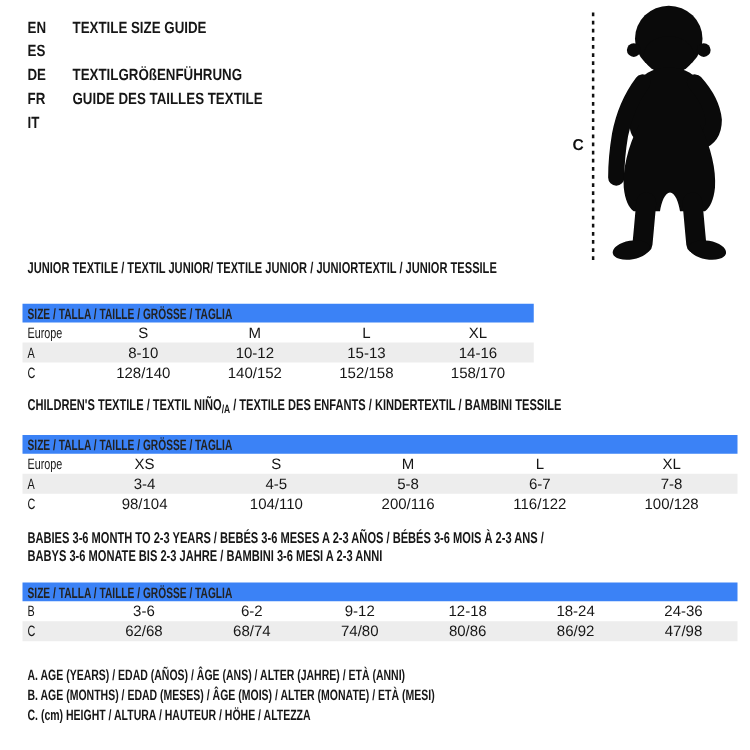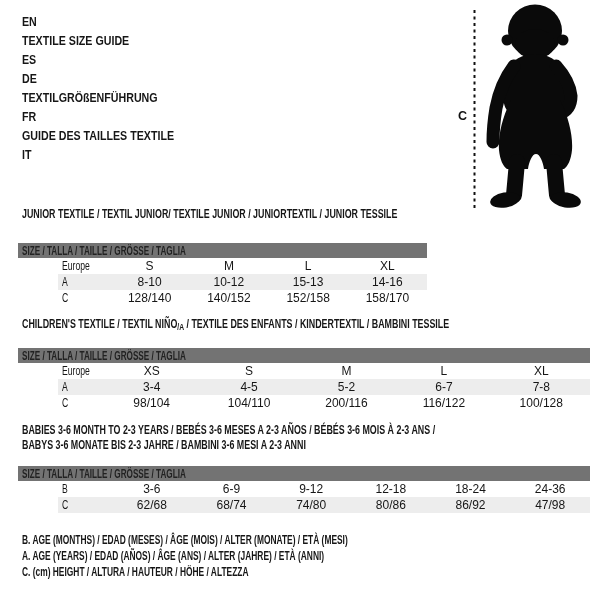--- a/index.html
+++ b/index.html
@@ -5,39 +5,39 @@
   html,body{margin:0;padding:0;background:#fff;}
   .canvas{position:relative;width:600px;height:600px;background:#ffffff;overflow:hidden;
           font-family:"Liberation Sans",sans-serif;color:#161616;}
 
   
   .cx{display:inline-block;white-space:nowrap;}
   .ol{transform-origin:0 50%;}
 
   
   .lang{position:absolute;left:22px;top:12px;}
-  .lang-row{display:flex;line-height:19px;font-size:13px;font-weight:bold;flex-direction:column;}
+  .lang-row{display:flex;line-height:19px;font-size:13px;font-weight:bold;}
   .lang-code{width:36px;}
   .lang-code .cx,.lang-text .cx{transform:scaleX(.82);}
 
   
   .figure{position:absolute;left:450px;top:2px;width:150px;height:210px;}
 
   
   .s-title{position:absolute;left:22px;font-size:12.5px;font-weight:bold;line-height:16px;}
   .s-title .cx{transform:scaleX(.71);}
   .s-title.two{line-height:15px;}
   .subsc{font-size:9.5px;vertical-align:-2px;}
 
   
   .tbl{position:absolute;left:18px;}
-  .szhdr{background:#737373;height:15px;display:flex;align-items:center;
+  .szhdr{background:#3b82f6;height:15px;display:flex;align-items:center;
          padding-left:4px;font-size:12px;font-weight:bold;color:#222;}
   .szhdr .cx{transform:scaleX(.68);}
-  .row{display:grid;height:16px;align-items:center;font-size:12px;margin-left:40px;}
+  .row{display:grid;height:16px;align-items:center;font-size:12px;}
   .row.alt{background:#ededed;}
   .t1 .row{grid-template-columns:52px repeat(4,1fr);}
   .t2 .row{grid-template-columns:45px repeat(5,1fr);}
   .t3 .row{grid-template-columns:54px repeat(6,1fr);}
   .lbl{padding-left:4px;text-align:left;}
   .lbl .cx{transform:scaleX(.72);}
   .cell{text-align:center;}
 
   
   .foot{position:absolute;left:22px;top:532px;font-size:12px;font-weight:bold;line-height:16px;}
@@ -132,21 +132,21 @@
       <span class="cell">XS</span>
       <span class="cell">S</span>
       <span class="cell">M</span>
       <span class="cell">L</span>
       <span class="cell">XL</span>
     </div>
     <div class="row alt">
       <span class="lbl"><span class="cx ol">A</span></span>
       <span class="cell">3-4</span>
       <span class="cell">4-5</span>
-      <span class="cell">5-2</span>
+      <span class="cell">5-8</span>
       <span class="cell">6-7</span>
       <span class="cell">7-8</span>
     </div>
     <div class="row">
       <span class="lbl"><span class="cx ol">C</span></span>
       <span class="cell">98/104</span>
       <span class="cell">104/110</span>
       <span class="cell">200/116</span>
       <span class="cell">116/122</span>
       <span class="cell">100/128</span>
@@ -157,36 +157,36 @@
     <div><span class="cx ol">BABIES 3-6 MONTH TO 2-3 YEARS / BEBÉS 3-6 MESES A 2-3 AÑOS / BÉBÉS 3-6 MOIS À 2-3 ANS /</span></div>
     <div><span class="cx ol">BABYS 3-6 MONATE BIS 2-3 JAHRE / BAMBINI 3-6 MESI A 2-3 ANNI</span></div>
   </div>
   <div class="tbl t3" style="top:466px;width:572px;">
     <div class="szhdr">
         <span class="cx ol">SIZE / TALLA / TAILLE / GRÖSSE / TAGLIA</span>
       </div>
     <div class="row">
       <span class="lbl"><span class="cx ol">B</span></span>
       <span class="cell">3-6</span>
-      <span class="cell">6-9</span>
+      <span class="cell">6-2</span>
       <span class="cell">9-12</span>
       <span class="cell">12-18</span>
       <span class="cell">18-24</span>
       <span class="cell">24-36</span>
     </div>
     <div class="row alt">
       <span class="lbl"><span class="cx ol">C</span></span>
       <span class="cell">62/68</span>
       <span class="cell">68/74</span>
       <span class="cell">74/80</span>
       <span class="cell">80/86</span>
       <span class="cell">86/92</span>
       <span class="cell">47/98</span>
     </div>
   </div>
 
   <div class="foot">
+    <div><span class="cx ol">A. AGE (YEARS) / EDAD (AÑOS) / ÂGE (ANS) / ALTER (JAHRE) / ETÀ (ANNI)</span></div>
     <div><span class="cx ol">B. AGE (MONTHS) / EDAD (MESES) / ÂGE (MOIS) / ALTER (MONATE) / ETÀ (MESI)</span></div>
-    <div><span class="cx ol">A. AGE (YEARS) / EDAD (AÑOS) / ÂGE (ANS) / ALTER (JAHRE) / ETÀ (ANNI)</span></div>
     <div><span class="cx ol">C. (cm) HEIGHT / ALTURA / HAUTEUR / HÖHE / ALTEZZA</span></div>
   </div>
 
 </div>
 
 </body></html>

